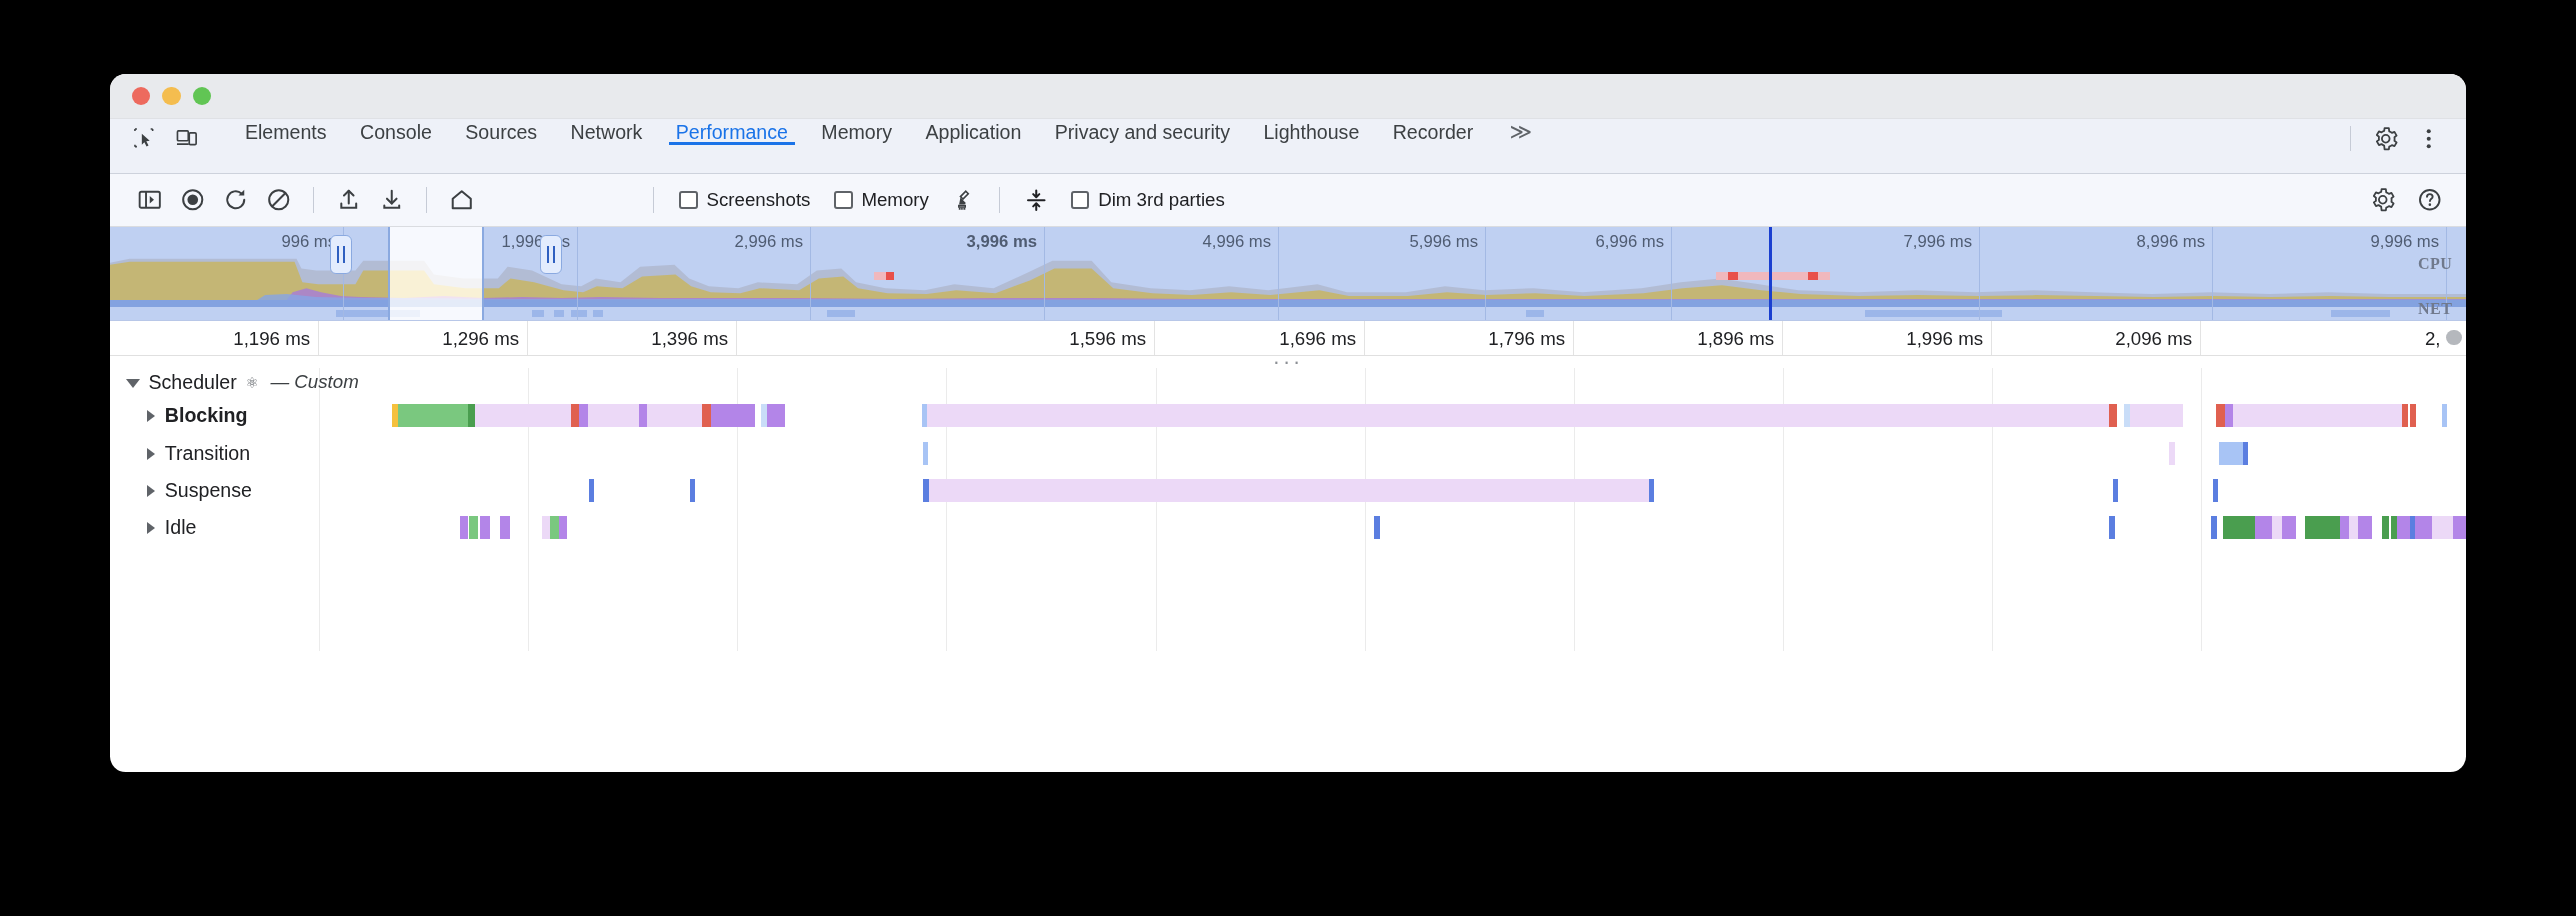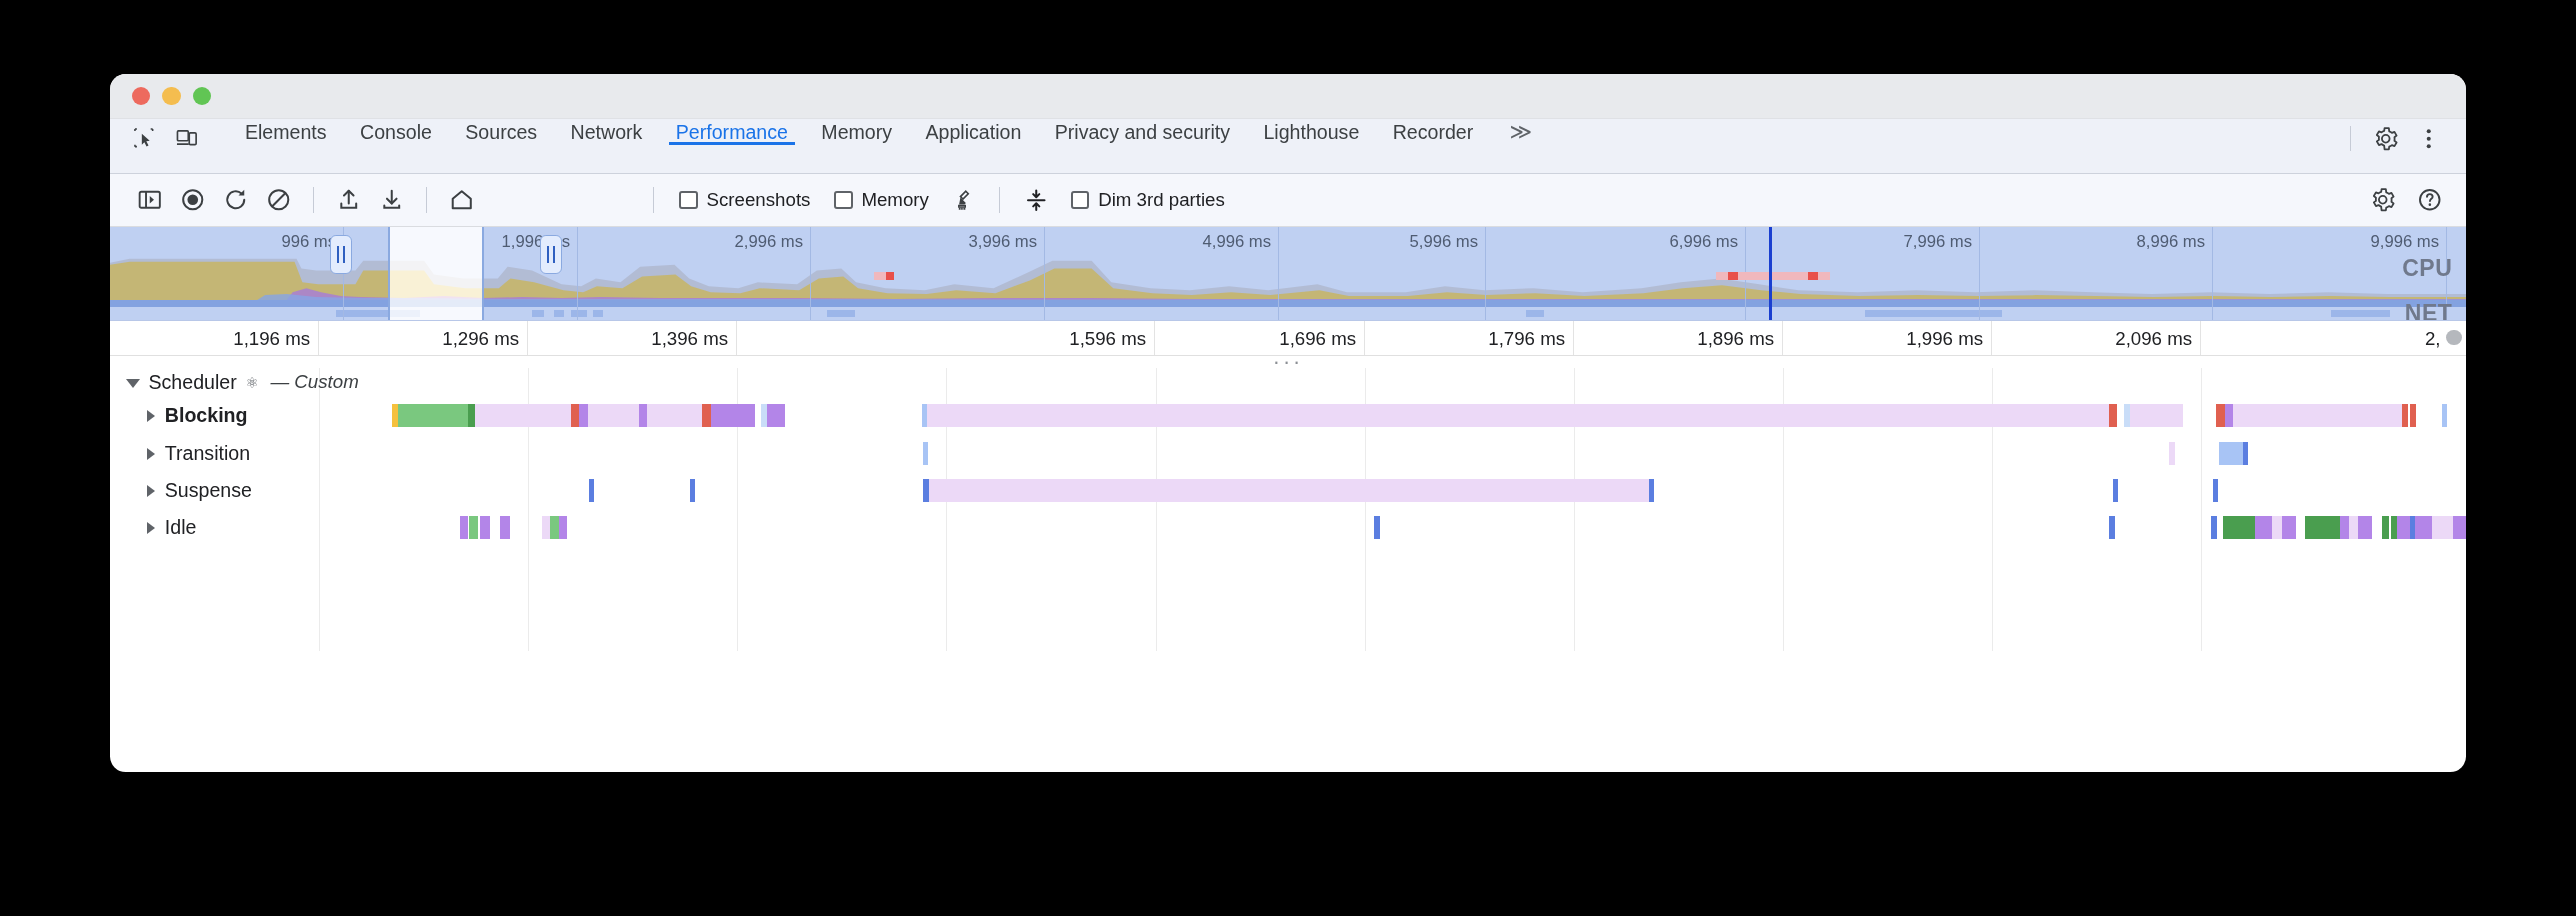--- a/index.html
+++ b/index.html
@@ -151,22 +151,22 @@
   }
   .ov-cpu { position: absolute; left: 0; right: 0; top: 21.6px; height: 51px; }
   .ov-net-band {
     position: absolute; left: 0; right: 0; top: 73px; height: 6.9px;
     background: #86a4e0;
   }
   .ov-net-row { position: absolute; left: 0; right: 0; top: 81px; height: 11.8px; }
   .ov-net-seg { position: absolute; top: 2px; height: 6.9px; background: #a9c0ec; }
   .ov-label {
     position: absolute; right: 13.7px;
-    font-size: 23px; font-weight: bold; color: #70798c;
-    letter-spacing: 0.5px; z-index: 7;
+    font-size: 16px; font-weight: bold; color: #70798c;
+    letter-spacing: 0.5px; z-index: 7; font-family: Liberation Serif, serif;
   }
   .ov-marker {
     position: absolute; top: 0; bottom: 0; width: 2.9px;
     background: #1a3fd0; z-index: 8;
   }
   .ov-redmark { position: absolute; height: 7.9px; background: #e8504a; z-index: 4; }
   .ov-pinkmark { position: absolute; height: 7.9px; background: #f0b8bd; z-index: 3; }
 
   
   .mainruler {
@@ -415,30 +415,30 @@
     <div class="ov-ruler">
       <div class="ov-tick" style="left:0px;width:234px;">
           <span>996 ms</span>
         </div>
       <div class="ov-tick" style="left:234px;width:234px;">
           <span>1,996 ms</span>
         </div>
       <div class="ov-tick" style="left:467px;width:234px;">
           <span>2,996 ms</span>
         </div>
-      <div class="ov-tick" style="left:701px;width:234px;">
+      <div class="ov-tick" style="left:701px;width:234px;font-weight:bold;">
           <span>3,996 ms</span>
         </div>
       <div class="ov-tick" style="left:935px;width:234px;">
           <span>4,996 ms</span>
         </div>
       <div class="ov-tick" style="left:1168px;width:208px;">
           <span>5,996 ms</span>
         </div>
-      <div class="ov-tick" style="left:1402px;width:234px;text-align:center;">
+      <div class="ov-tick" style="left:1328px;width:234px;text-align:center;">
           <span>6,996 ms</span>
         </div>
       <div class="ov-tick" style="left:1636px;width:234px;">
           <span>7,996 ms</span>
         </div>
       <div class="ov-tick" style="left:1869px;width:234px;">
           <span>8,996 ms</span>
         </div>
       <div class="ov-tick" style="left:2103px;width:234px;">
           <span>9,996 ms</span>

